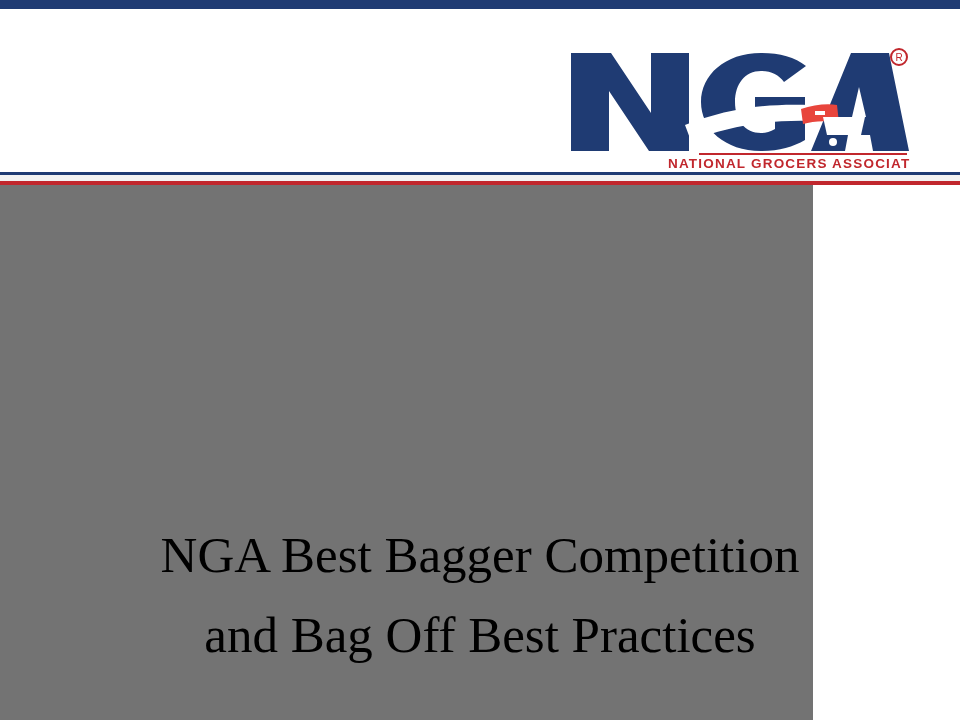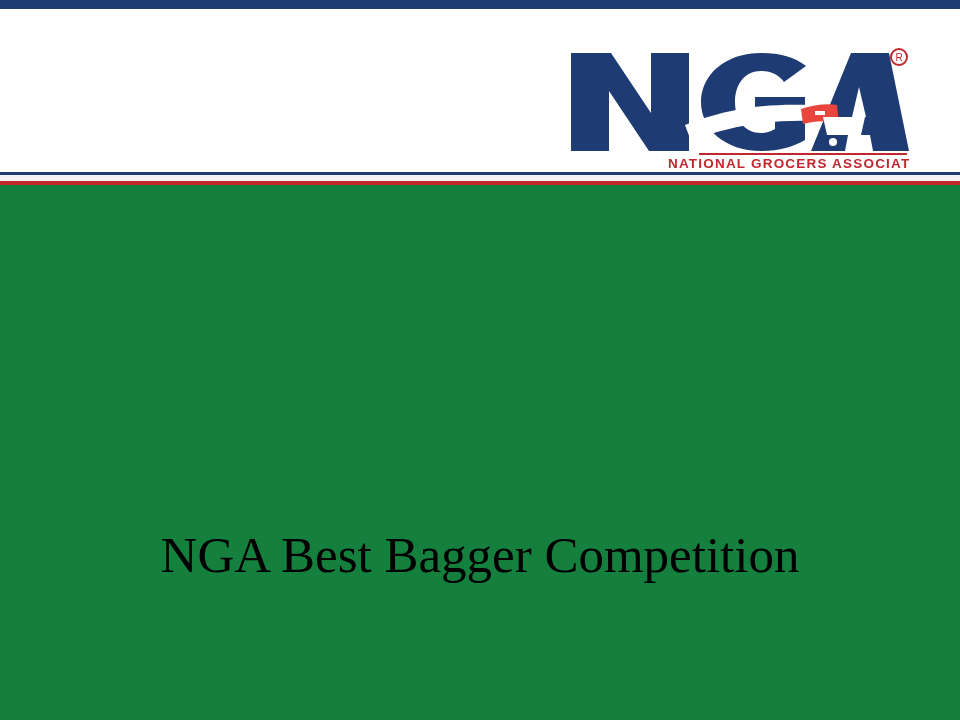--- a/index.html
+++ b/index.html
@@ -58,23 +58,23 @@
     left: 0;
     width: 960px;
     height: 4px;
     background: #c1272d;
   }
   
   .body-area {
     position: absolute;
     top: 185px;
     left: 0;
-    width: 960px;
+    width: 813px;
     height: 535px;
-    background: #15803d;
+    background: #737373;
   }
 
   
   .logo {
     position: absolute;
     top: 38px;
     left: 565px;
     width: 345px;
     height: 122px;
   }
@@ -145,16 +145,17 @@
     </div>
   </div>
 
   <div class="header-rule-navy"></div>
   <div class="header-band-light"></div>
   <div class="header-rule-red"></div>
 
   <div class="body-area">
     <div class="title-block">
       <div class="title-line">NGA Best Bagger Competition</div>
+      <div class="title-line">and Bag Off Best Practices</div>
     </div>
   </div>
 
 </div>
 
 </body></html>

